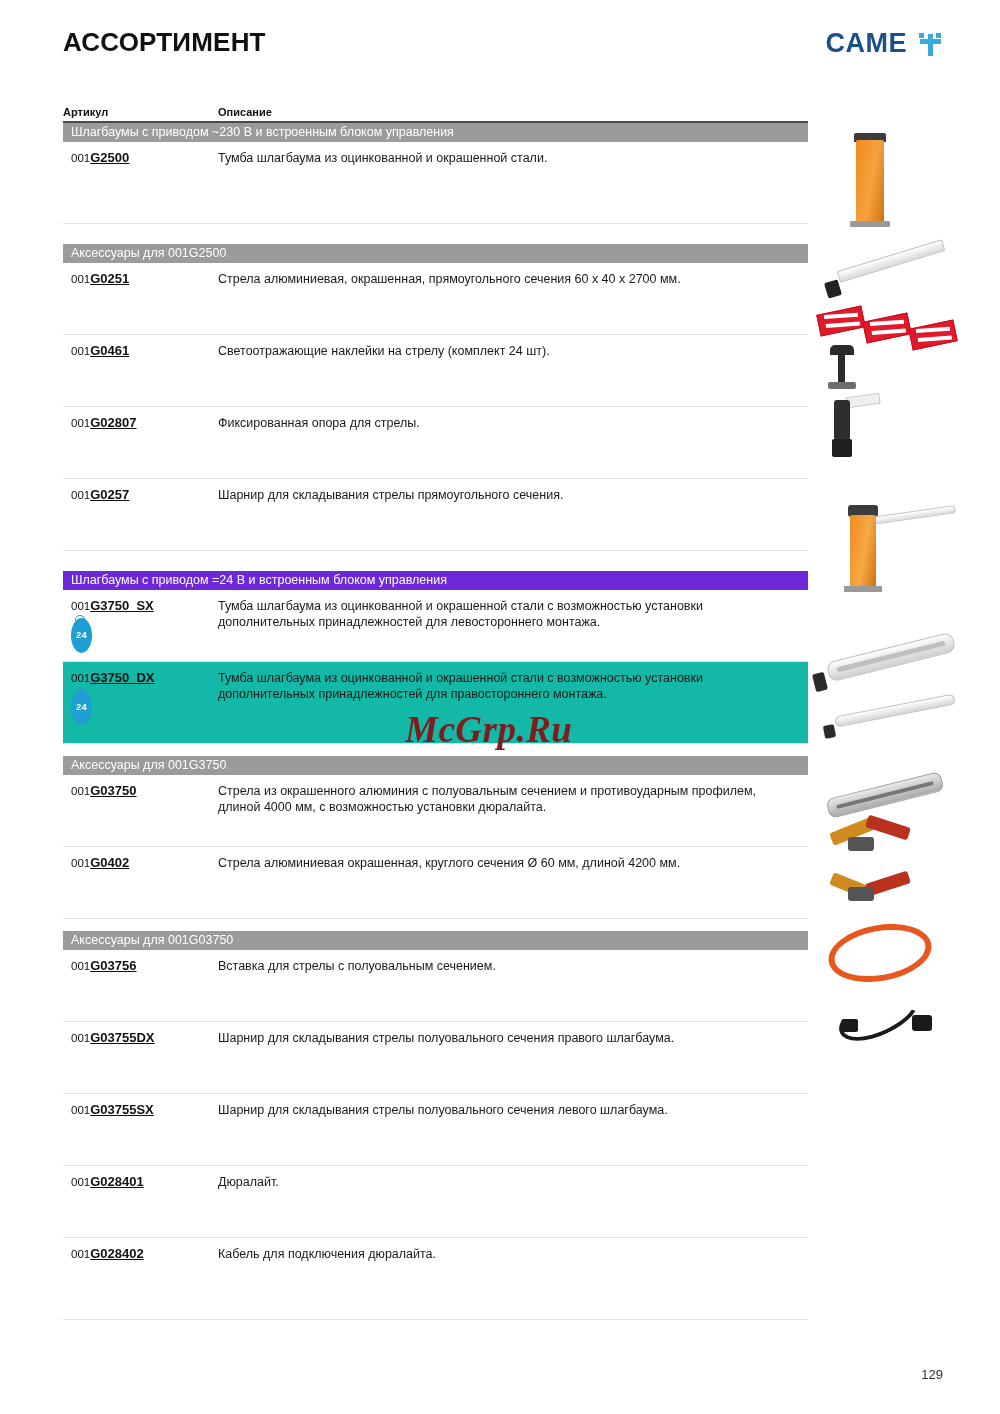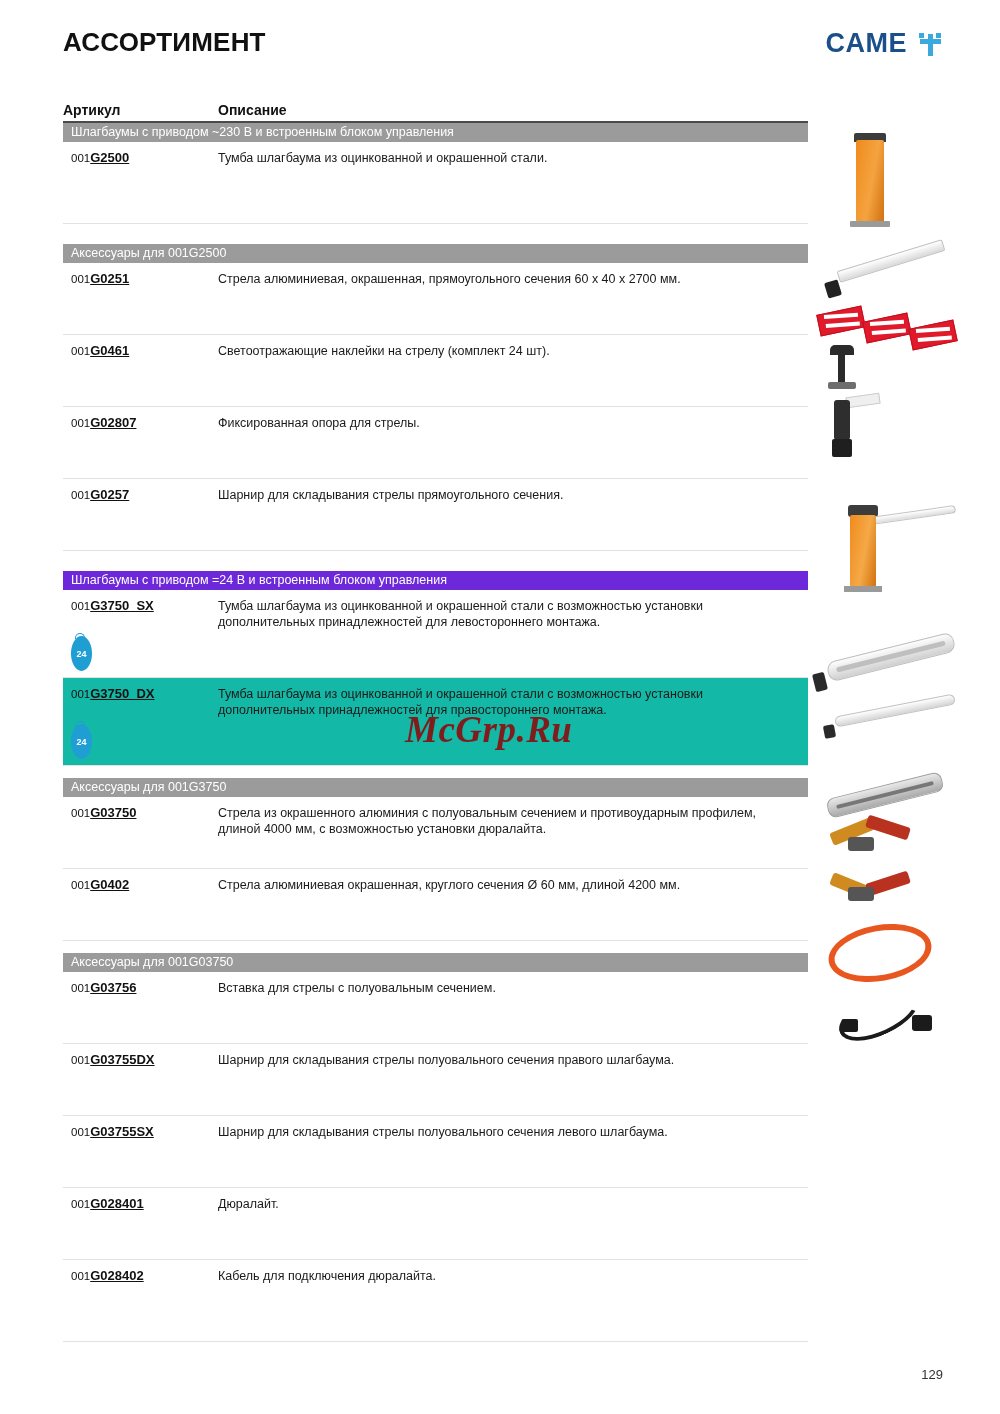--- a/index.html
+++ b/index.html
@@ -42,21 +42,21 @@
   .brand-mark .dot-r{
     position:absolute; right:2px; top:2px; width:5px; height:5px; background:#3aa9dd;
   }
 
   
   .table-wrap{
     position:absolute; left:63px; top:95px; width:745px;
   }
   .col-head{
     display:flex; align-items:flex-end; height:28px;
-    font-size:14px; font-weight:bold; color:#111;
+    font-size:11px; font-weight:bold; color:#111;
     border-bottom:2px solid #4a4a4a;
     padding-bottom:3px;
   }
   .col-head .c1{ width:155px; }
   .col-head .c2{ flex:1; }
 
   .section-bar{
     height:19px; line-height:19px;
     color:#ffffff; font-size:12.5px;
     padding-left:8px;
@@ -83,26 +83,27 @@
   }
   .cell-code .pfx{ font-weight:normal; font-size:11.5px;margin-top:40px; }
   .cell-code .main{ font-weight:bold; font-size:13px;text-decoration:underline; }
 
   .cell-desc{
     flex:1; padding-right:12px;
     font-size:12.5px; line-height:16px; color:#1a1a1a;
   }
 
   .badge-24{
-    margin-top:23px;
+    margin-top:5px;
     width:21px; height:35px; border-radius:50%;
     background:#1f9ed4; color:#fff;
     font-size:9px; font-weight:bold;
     display:flex; align-items:center; justify-content:center;
     position:relative;
+    font-family:Liberation Mono, monospace;
   }
   .badge-24::before{
     content:"";
     position:absolute; left:4px; top:-3px; width:8px; height:5px;
     border:1.6px solid #1f9ed4; border-bottom:none;
     border-radius:5px 5px 0 0;
   }
 
   .spacer-gap{ height:20px; }
   .spacer-gap-sm{ height:12px; }

